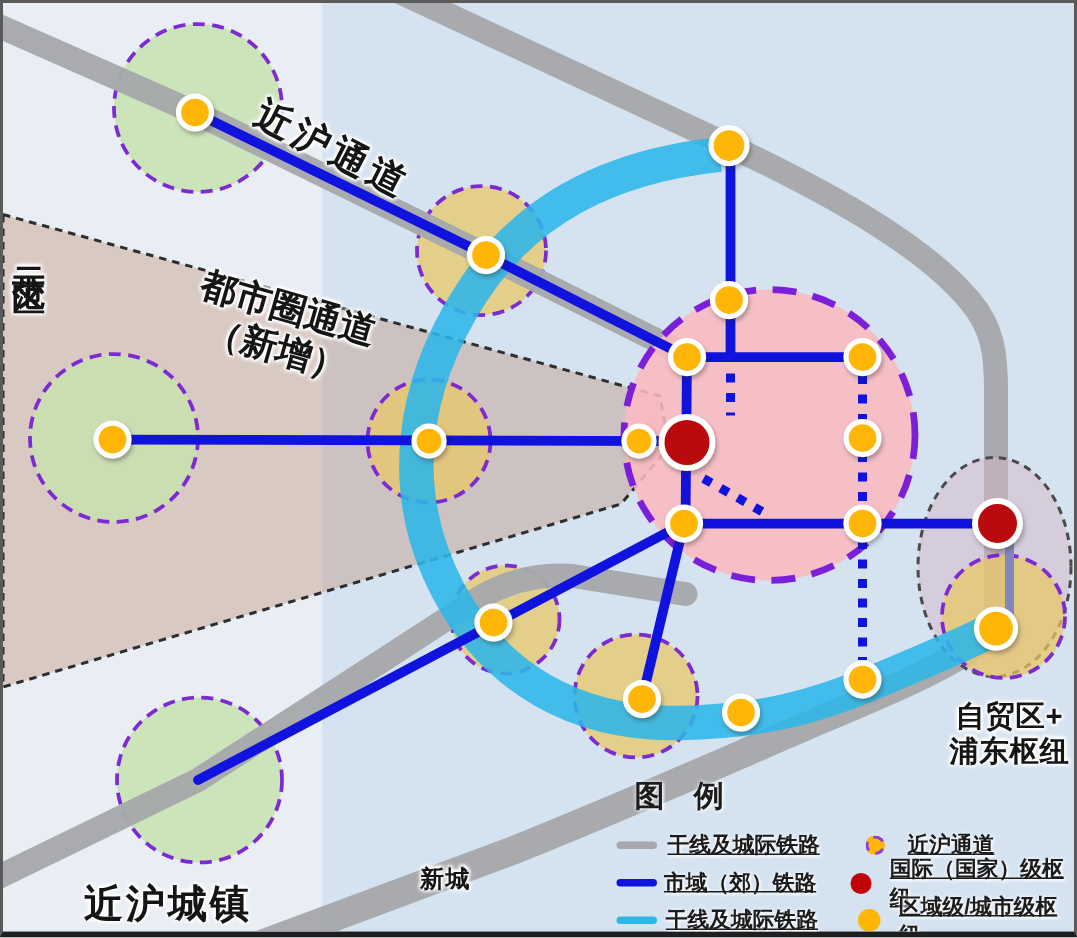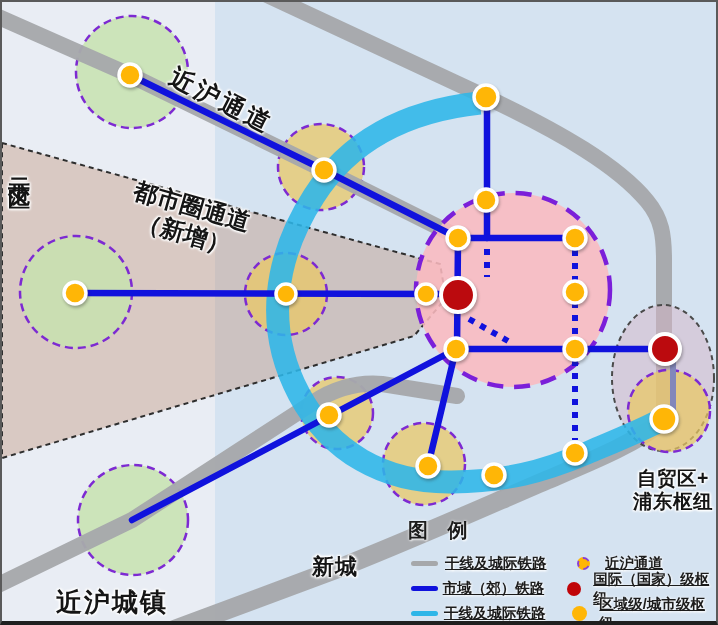--- a/index.html
+++ b/index.html
@@ -38,27 +38,27 @@
   
   .lbl{
     position:absolute;font-weight:bold;color:#151515;white-space:pre-line;
     text-shadow:-1px -1px 2px #fff,1px -1px 2px #fff,-1px 1px 2px #fff,1px 1px 2px #fff,0 0 4px #fff;
     line-height:1.18;
   }
   .lbl-jinhu-corridor{left:176px;top:60px;font-size:25px;letter-spacing:3px;transform:rotate(27deg);transform-origin:left top;}
   .lbl-metro-corridor{left:100px;top:190px;width:172px;font-size:24px;text-align:center;transform:rotate(16deg);transform-origin:center;}
   .lbl-demo-zone{left:4px;top:158px;font-size:22px;writing-mode:vertical-rl;letter-spacing:6px;}
   .lbl-jinhu-towns{left:54px;top:585px;font-size:26px;letter-spacing:2px;}
-  .lbl-new-city{left:278px;top:552px;font-size:22px;letter-spacing:1px;margin-left:32px;}
+  .lbl-new-city{left:278px;top:576px;font-size:16px;letter-spacing:1px;}
   .lbl-ftz-hub{left:624px;top:465px;width:94px;font-size:19.5px;text-align:center;letter-spacing:.5px;}
 
   
   .legend{position:absolute;left:403px;top:515px;color:#1c1c1c;
     text-shadow:0 0 3px rgba(255,255,255,.9),1px 1px 2px rgba(255,255,255,.9);}
-  .legend-title{font-size:20px;font-weight:bold;letter-spacing:7px;margin:0 0 7px 3px;}
+  .legend-title{font-size:20px;font-weight:bold;letter-spacing:7px;margin:0 0 7px 18px;}
   .legend-row{display:flex;align-items:center;height:25px;}
   .lg-swatch-cell{width:40px;display:flex;align-items:center;}
   .lg-line{width:27px;border-radius:2.5px;margin-left:6px;}
   .lg-line-gray{height:4.5px;background:#a6a8ab;}
   .lg-line-blue{height:5.5px;background:#1012dd;}
   .lg-line-cyan{height:5.5px;background:#2eb6e8;}
   .lg-label{font-size:14.5px;font-weight:bold;text-decoration:underline;}
   .lg-label-left{width:132px;}
   .lg-icon-cell{width:28px;display:flex;align-items:center;}
   .lg-dot{border-radius:50%;}

